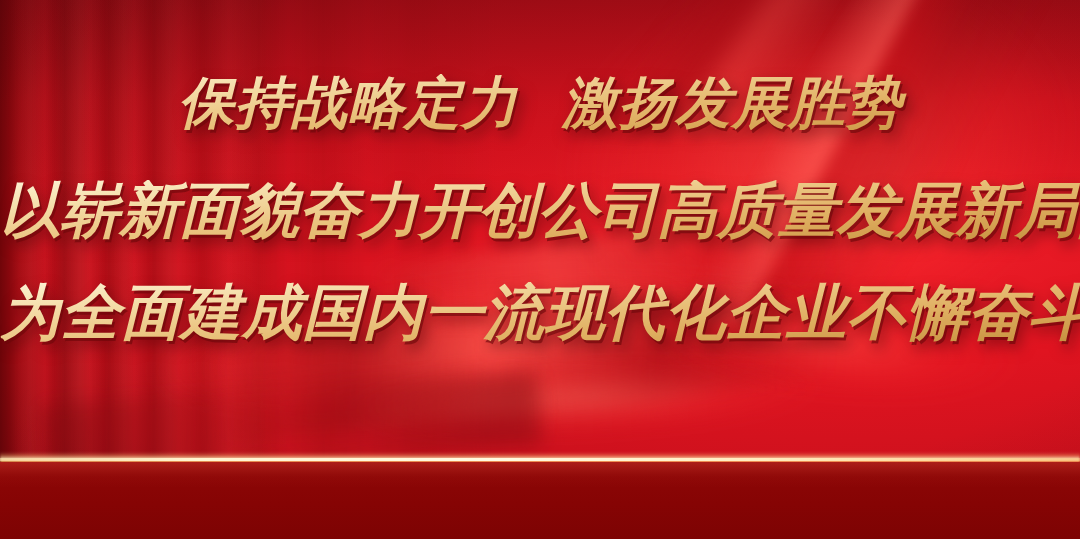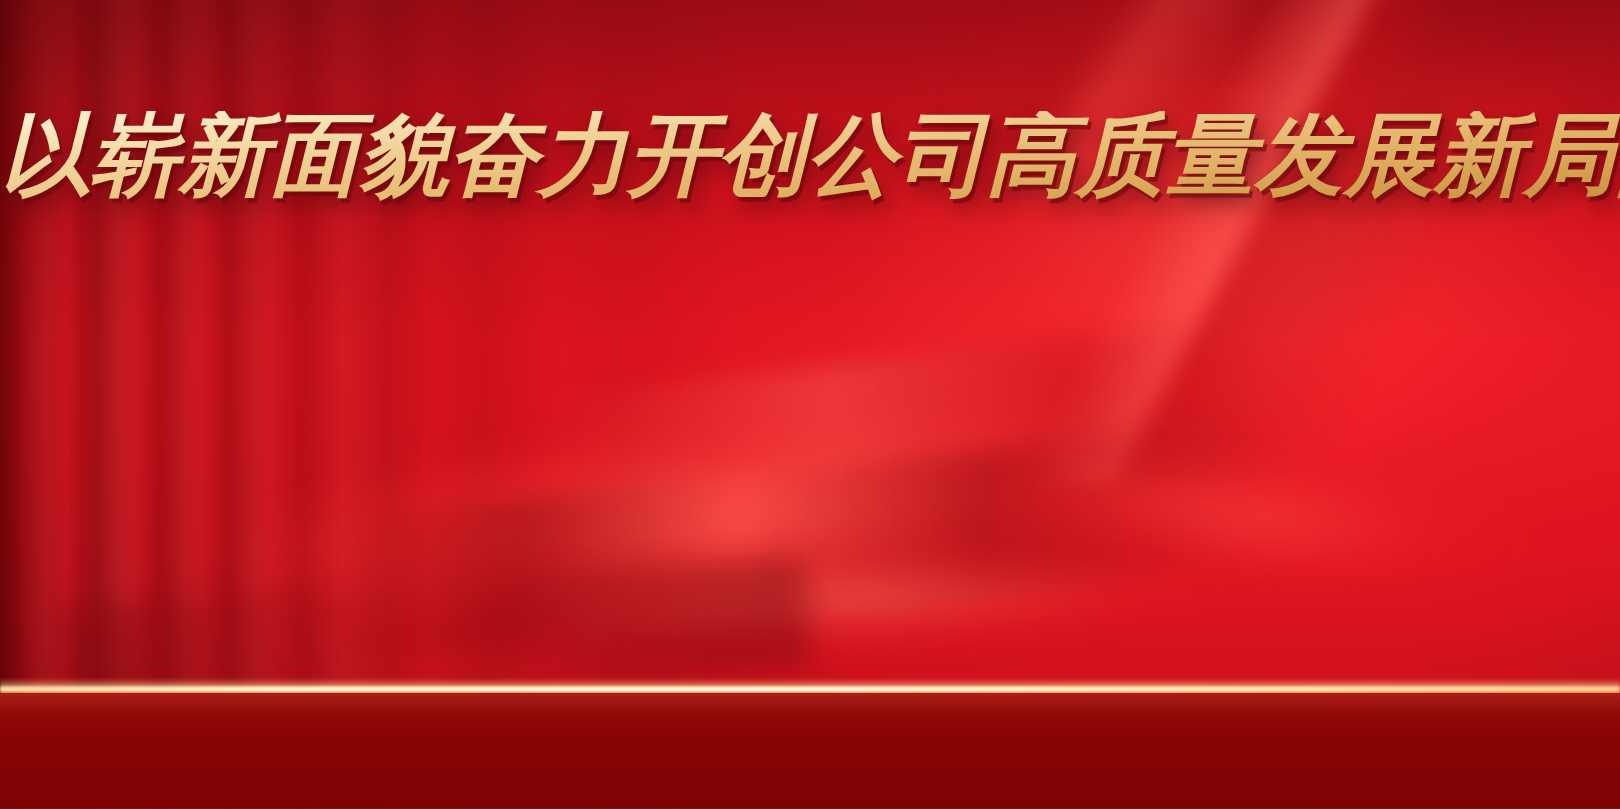--- a/index.html
+++ b/index.html
@@ -233,18 +233,20 @@
   <div class="wave-d"></div>
   <div class="vignette"></div>
 
   <div class="glow-line"></div>
   <div class="glow-line-core"></div>
   <div class="plinth"></div>
   <div class="plinth-sheen"></div>
 
   <div class="slogan">
 
+    <div class="line line-1"><span>保持战略定力</span><span class="gap"></span><span>激扬发展胜势</span></div>
 
     <div class="line line-2">以崭新面貌奋力开创公司高质量发展新局面</div>
 
+    <div class="line line-3">为全面建成国内一流现代化企业不懈奋斗</div>
 
   </div>
 </div>
 
 </body></html>

